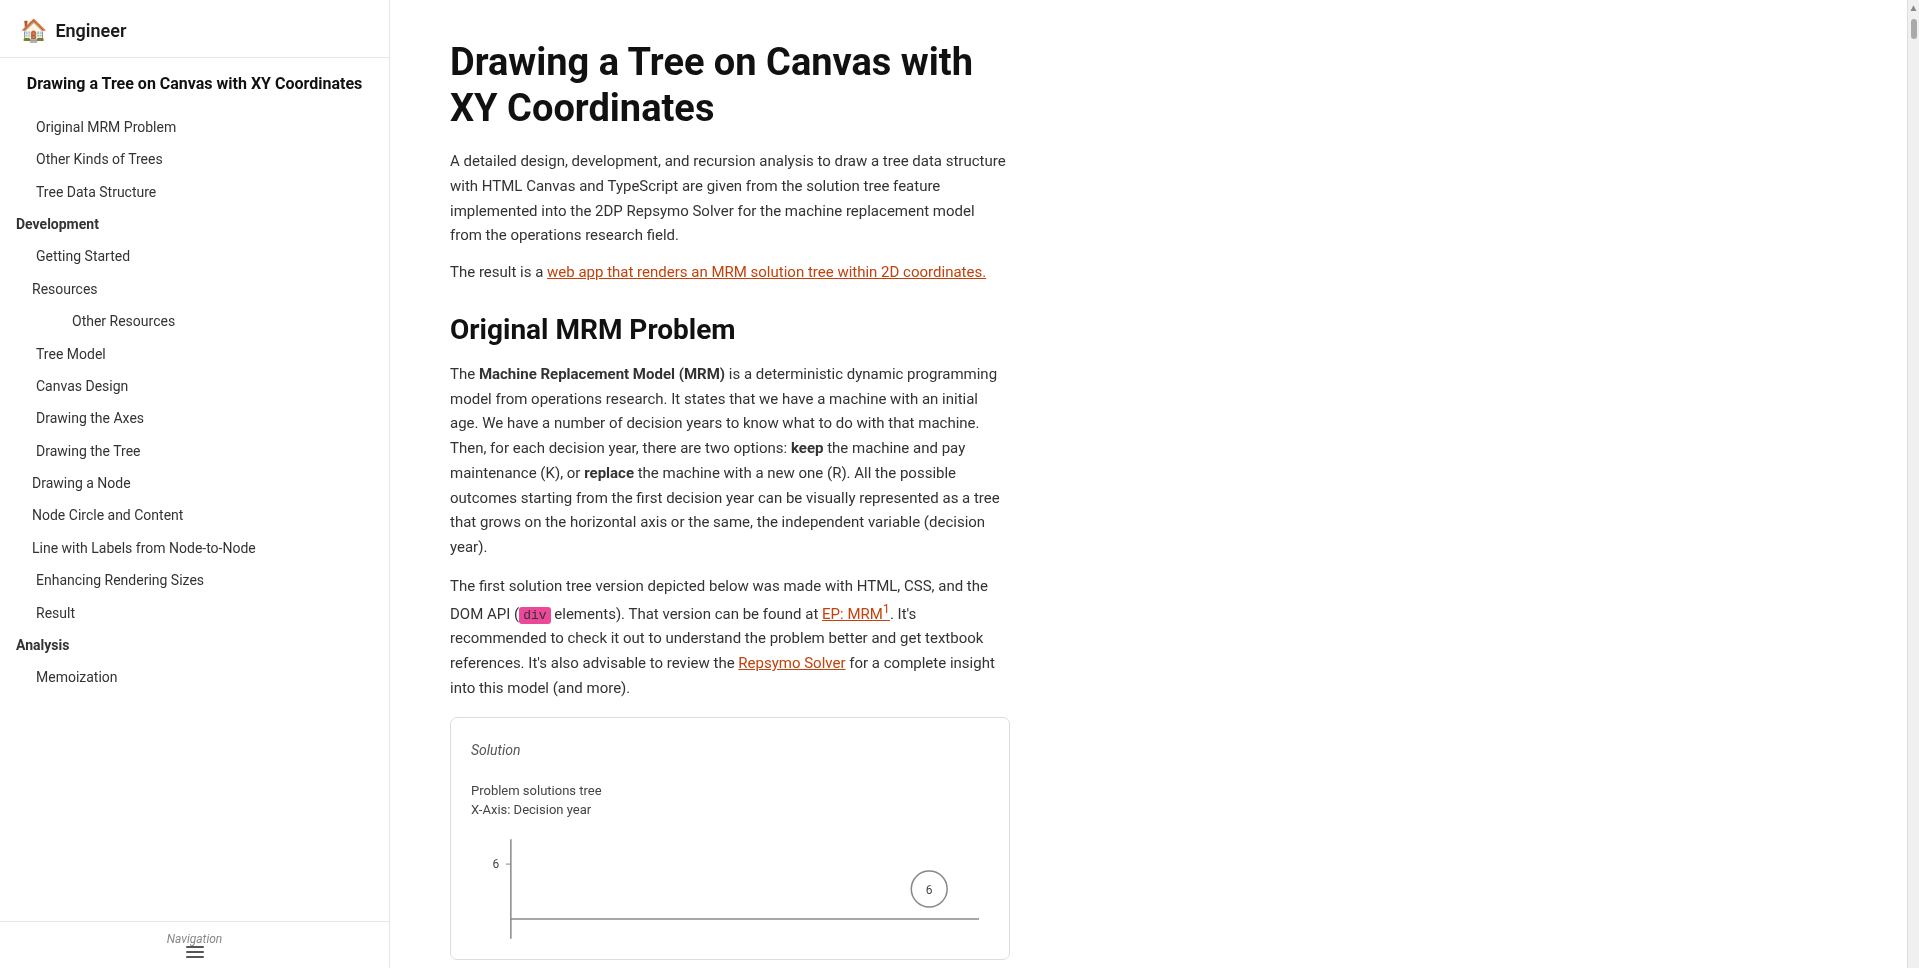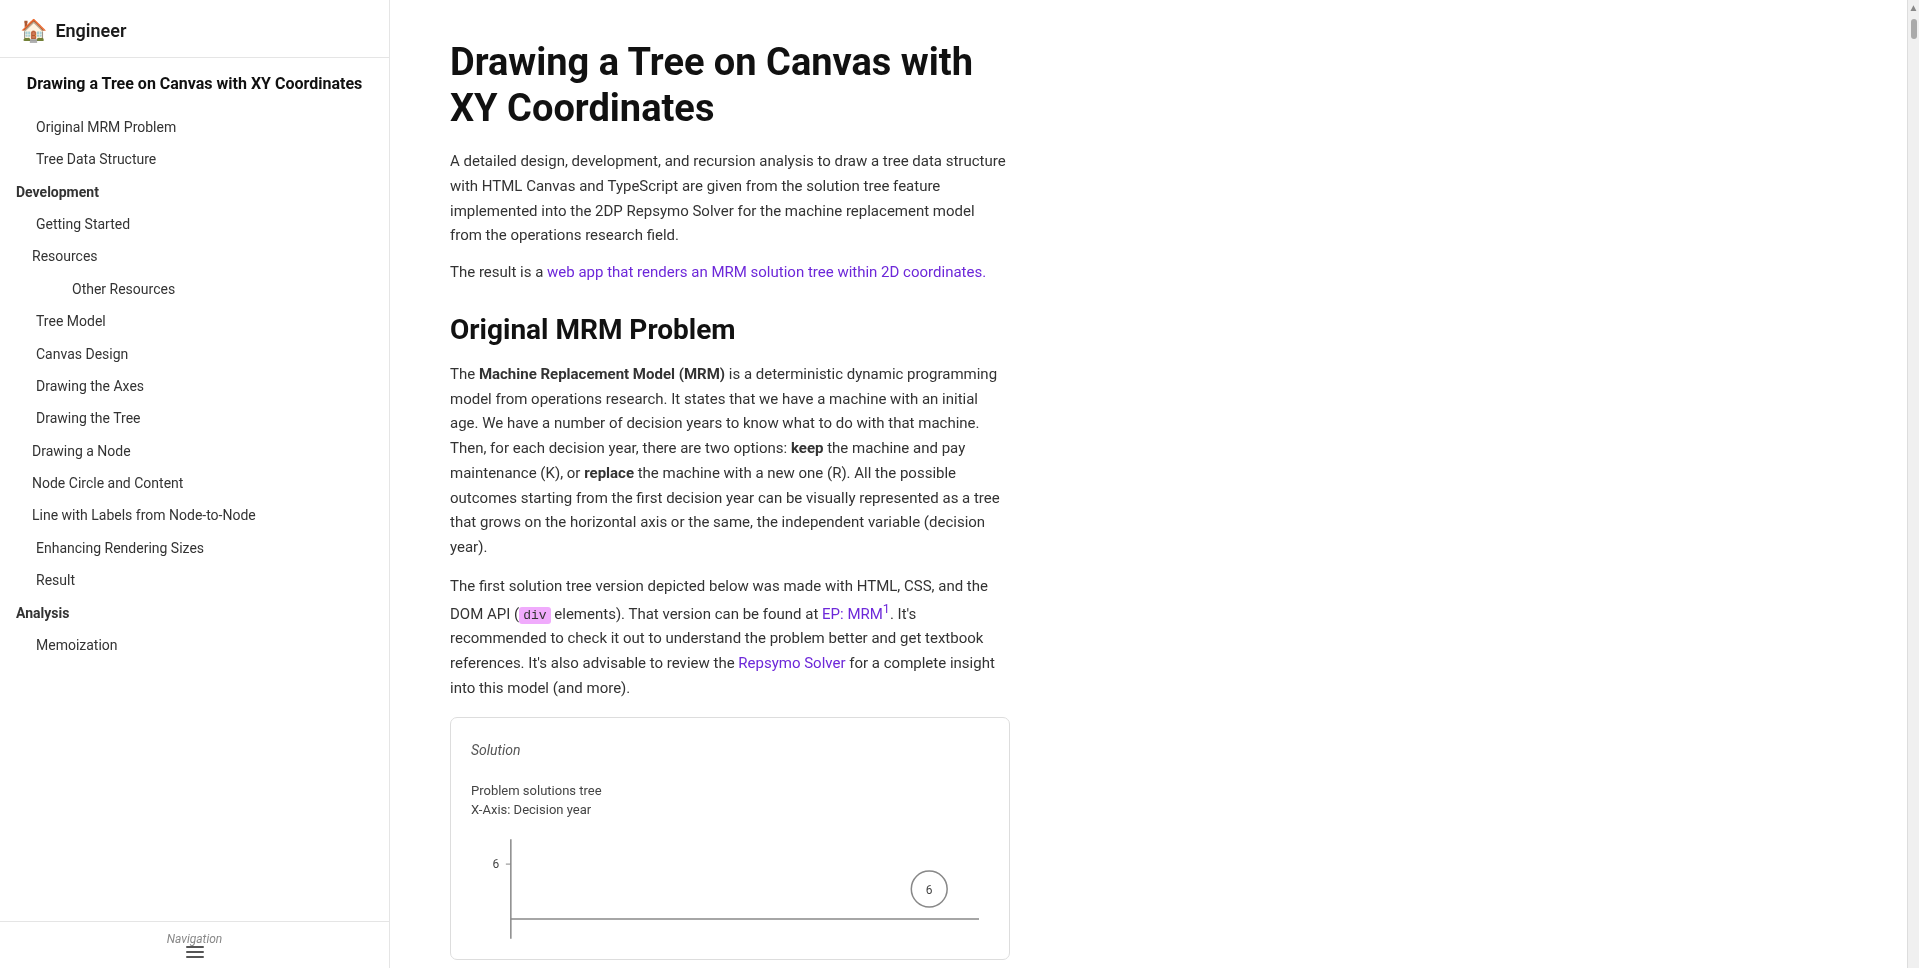--- a/index.html
+++ b/index.html
@@ -134,21 +134,22 @@
 
     .intro-text {
       font-size: 15px;
       color: #333;
       line-height: 1.65;
       margin-bottom: 12px;
       max-width: 560px;
     }
 
     .link-blue {
-      color: #6d28d9;
+      color: #c2410c;
+      text-decoration: underline;
       cursor: pointer;
     }
 
     h2.section-title {
       font-size: 28px;
       font-weight: 700;
       color: #111;
       margin: 28px 0 16px 0;
       max-width: 560px;
     }
@@ -156,21 +157,21 @@
     .body-text {
       font-size: 15px;
       color: #333;
       line-height: 1.65;
       margin-bottom: 14px;
       max-width: 560px;
     }
 
     .body-text strong { font-weight: 700; }
     .body-text code {
-      background: #f0abfc;
+      background: #ec4899;
       padding: 1px 4px;
       border-radius: 3px;
       font-family: 'Courier New', monospace;
       font-size: 13px;
     }
 
     
     .diagram-box {
       border: 1px solid #ddd;
       border-radius: 7px;
@@ -245,20 +246,21 @@
 
 <div class="sidebar">
   <div class="sidebar-logo">
     <span class="house-icon">🏠</span>
     <span>Engineer</span>
   </div>
   <div class="sidebar-title">Drawing a Tree on Canvas with XY Coordinates</div>
   <div class="sidebar-nav">
 
   <div class="nav-item level-1">Original MRM Problem</div>
+      <div class="nav-item level-1">Other Kinds of Trees</div>
       <div class="nav-item level-1">Tree Data Structure</div>
       <div class="nav-item level-0">Development</div>
       <div class="nav-item level-1">Getting Started</div>
       <div class="nav-item level-2">Resources</div>
       <div class="nav-item level-3">Other Resources</div>
       <div class="nav-item level-1">Tree Model</div>
       <div class="nav-item level-1">Canvas Design</div>
       <div class="nav-item level-1">Drawing the Axes</div>
       <div class="nav-item level-1">Drawing the Tree</div>
       <div class="nav-item level-2">Drawing a Node</div>

